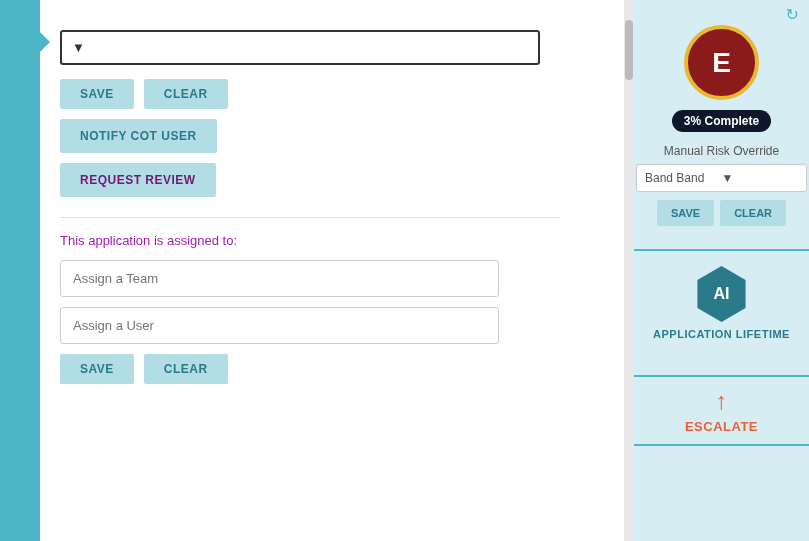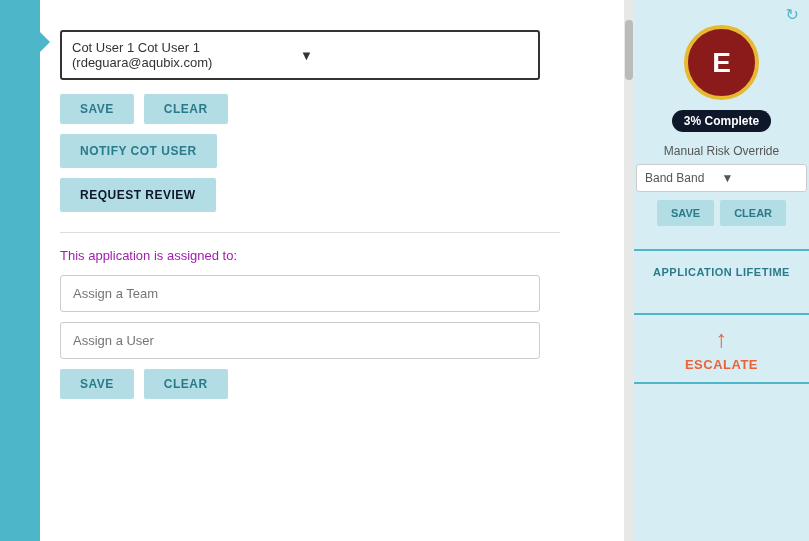--- a/index.html
+++ b/index.html
@@ -93,21 +93,21 @@
       cursor: pointer;
       letter-spacing: 0.5px;
       border-radius: 2px;
       margin-bottom: 10px;
       display: block;
     }
 
     .btn-request {
       background: #b2dde5;
       border: none;
-      color: #0f172a;
+      color: #701a75;
       font-size: 12px;
       font-weight: bold;
       padding: 10px 20px;
       cursor: pointer;
       letter-spacing: 0.5px;
       border-radius: 2px;
       margin-bottom: 20px;
       display: block;
     }
 
@@ -118,21 +118,21 @@
       width: 500px;
     }
 
     .assigned-label {
       font-size: 13px;
       color: #a21caf;
       margin-bottom: 12px;
     }
 
     .assign-input {
-      width: 480px;
+      width: 439px;
       border: 1px solid #ccc;
       border-radius: 3px;
       padding: 10px 12px;
       font-size: 13px;
       color: #999;
       margin-bottom: 10px;
       outline: none;
     }
 
     
@@ -341,21 +341,20 @@
 <body>
 
 <div class="left-bar">
   <div class="left-bar-triangle"></div>
 </div>
 
 <div class="main-content">
 
 
   <div class="cot-dropdown-wrapper">
-    <span>Cot User 1 Cot User 1 (rdeguara@aqubix.com)</span>
     <span class="cot-dropdown-arrow">▼</span>
   </div>
 
   <div class="btn-row">
     <button class="btn-teal">SAVE</button>
     <button class="btn-teal">CLEAR</button>
   </div>
 
   <button class="btn-notify">NOTIFY COT USER</button>
 
@@ -395,20 +394,23 @@
     </div>
     <div class="risk-btn-row">
       <button class="btn-risk-save">SAVE</button>
       <button class="btn-risk-clear">CLEAR</button>
     </div>
   </div>
 
   <hr class="right-divider">
 
   <div class="app-lifetime-section">
+    <div class="ai-hexagon">
+      <span>AI</span>
+    </div>
     <div class="app-lifetime-label">APPLICATION LIFETIME</div>
   </div>
 
   <hr class="right-divider2">
 
   <div class="escalate-section">
     <div class="escalate-arrow">↑</div>
     <div class="escalate-label">ESCALATE</div>
   </div>
 

